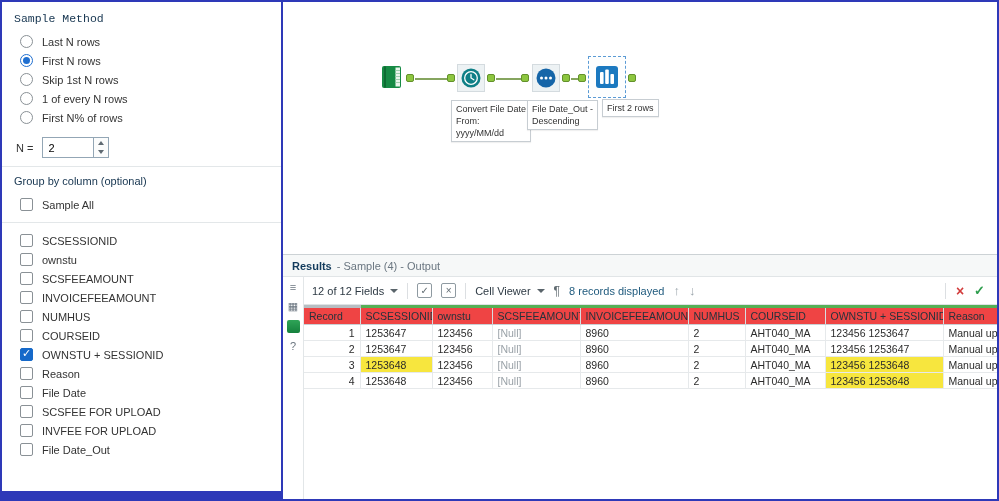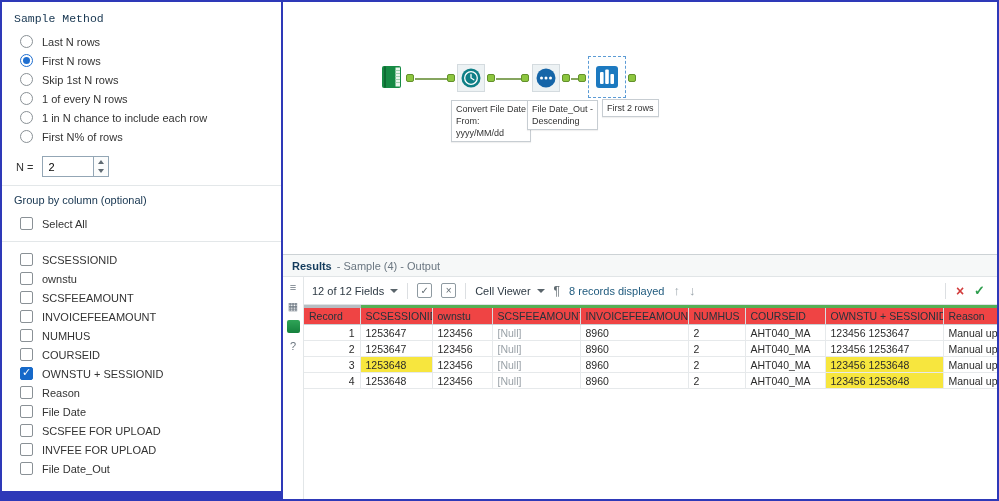--- a/index.html
+++ b/index.html
@@ -102,24 +102,20 @@
         <label class="opt-row">
           <span class="radio"></span>
           <span class="row-label">Skip 1st N rows</span>
         </label>
         <label class="opt-row">
           <span class="radio"></span>
           <span class="row-label">1 of every N rows</span>
         </label>
         <label class="opt-row">
           <span class="radio"></span>
-          <span class="row-label">1 in N chance to include each row</span>
-        </label>
-        <label class="opt-row">
-          <span class="radio"></span>
           <span class="row-label">First N% of rows</span>
         </label>
       </div>
 
     <div class="n-row">
       <span>N =</span>
       <span class="n-input-wrap">
         <input class="n-input" value="2" style="">
         <span class="spin">
           <span>
@@ -130,21 +126,21 @@
             </span>
         </span>
       </span>
     </div>
 
     <div class="divider"></div>
     <div class="group-label">Group by column (optional)</div>
 
     <label class="chk-row">
       <span class="checkbox"></span>
-      <span class="row-label">Select All</span>
+      <span class="row-label">Sample All</span>
     </label>
 
     <div class="divider"></div>
     <div id="column-list">
         <label class="chk-row">
           <span class="checkbox"></span>
           <span class="row-label">SCSESSIONID</span>
         </label>
         <label class="chk-row">
           <span class="checkbox"></span>

